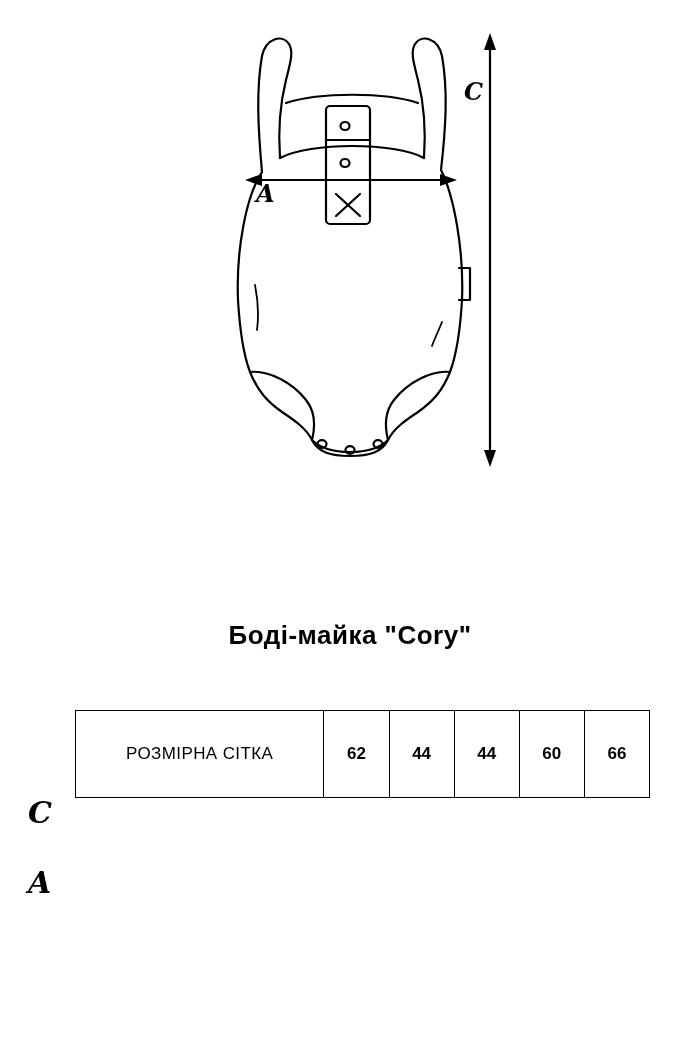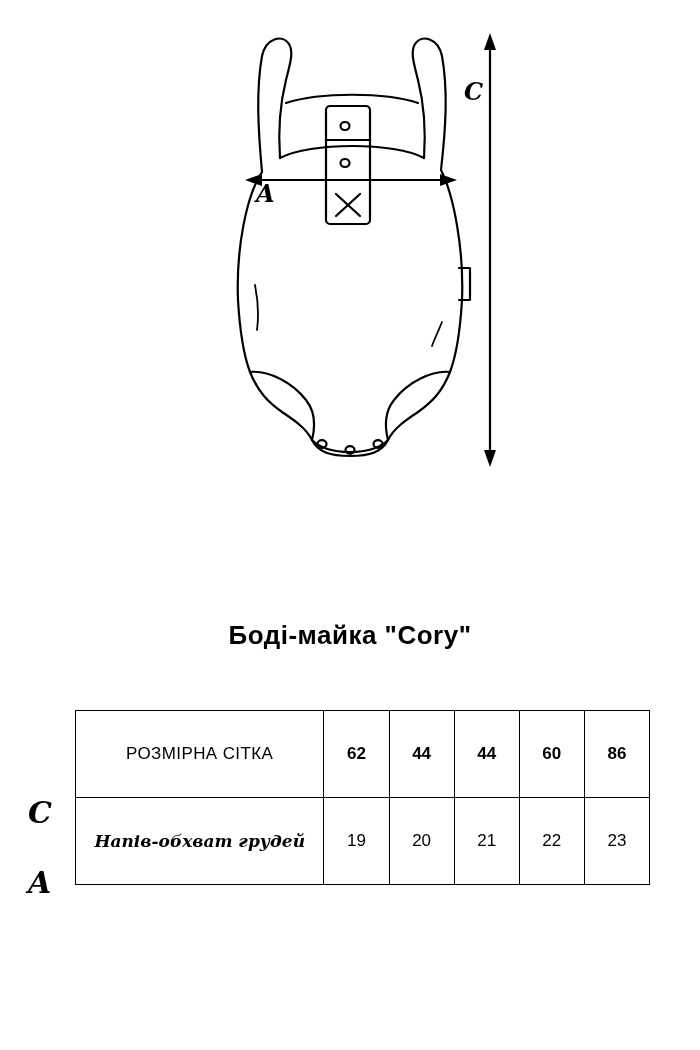--- a/index.html
+++ b/index.html
@@ -196,27 +196,19 @@
       <col class="size-col">
       <col class="size-col">
     </colgroup>
     <thead>
       <tr>
         <th class="hdr-label">РОЗМІРНА СІТКА</th>
         <th class="hdr-size">62</th>
         <th class="hdr-size">44</th>
         <th class="hdr-size">44</th>
         <th class="hdr-size">60</th>
-        <th class="hdr-size">86</th>
+        <th class="hdr-size">66</th>
       </tr>
     </thead>
     <tbody>
-      <tr>
-        <td class="row-label">Напів-обхват грудей</td>
-        <td class="val">19</td>
-        <td class="val">20</td>
-        <td class="val">21</td>
-        <td class="val">22</td>
-        <td class="val">23</td>
-      </tr>
     </tbody>
   </table>
 </div>
 
 </body></html>

